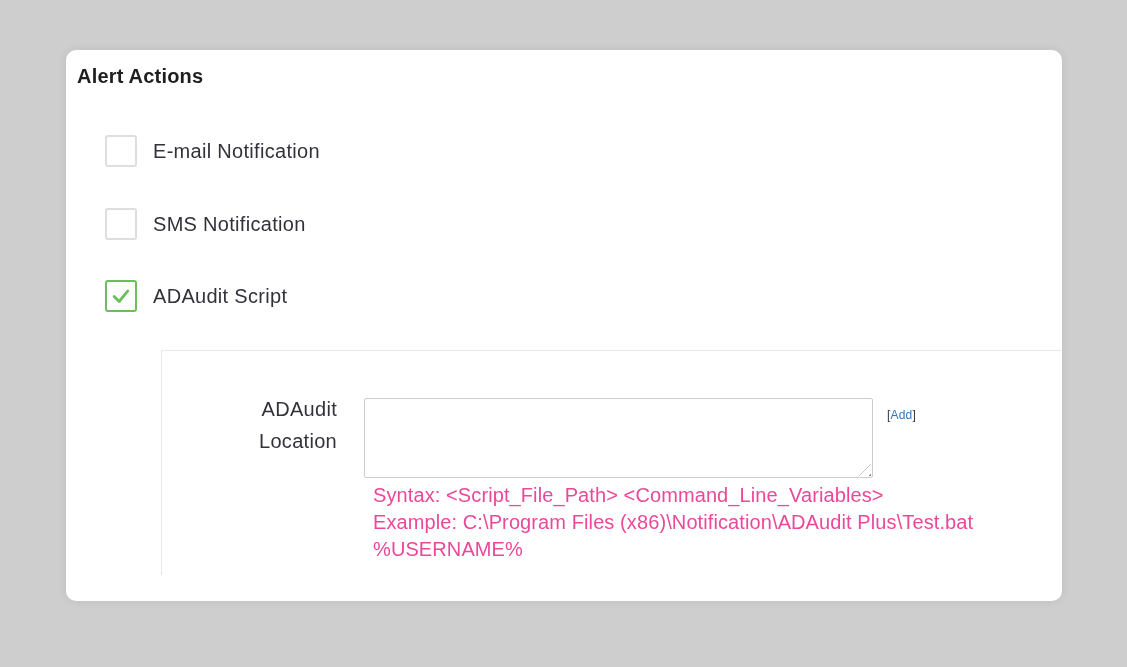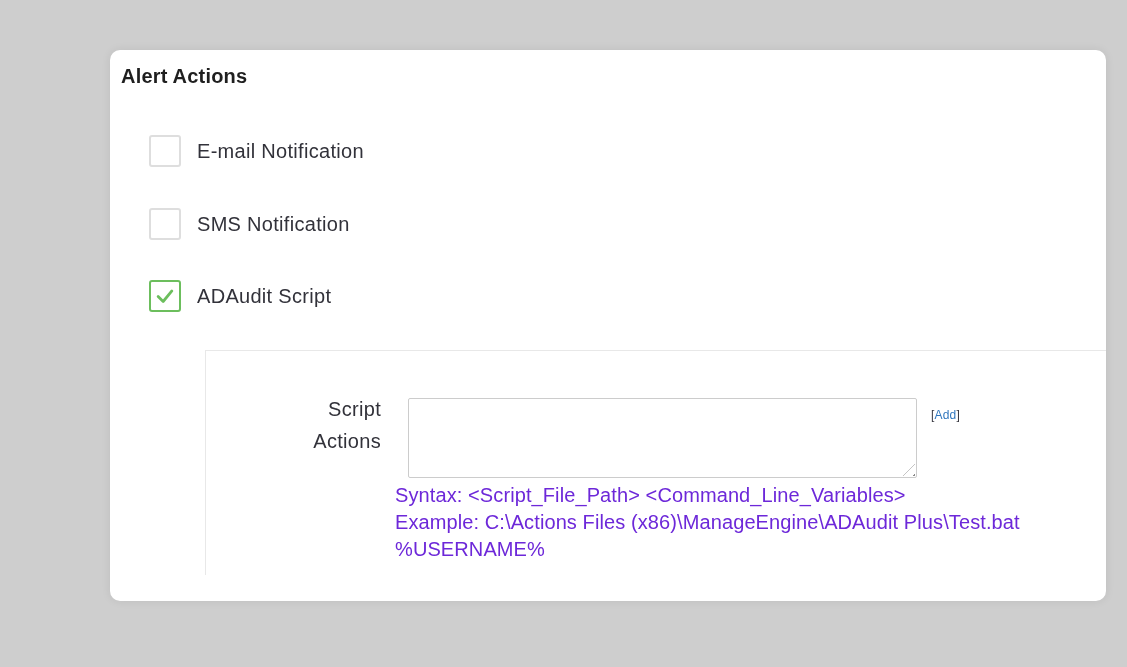--- a/index.html
+++ b/index.html
@@ -14,21 +14,20 @@
   .card {
     position: absolute;
     left: 66px;
     top: 50px;
     width: 996px;
     height: 551px;
     background: #ffffff;
     border-radius: 10px;
     box-shadow: 0 0 10px rgba(0,0,0,0.08);
     overflow: hidden;
-    margin-left: 44px;
   }
   .section-title {
     position: absolute;
     left: 11px;
     top: 13px;
     font-size: 20px;
     font-weight: bold;
     letter-spacing: 0.2px;
     color: #1f1f1f;
     line-height: 26px;
@@ -131,26 +130,26 @@
     letter-spacing: 0.2px;
     line-height: 24px;
     white-space: nowrap;
     cursor: pointer;
     text-decoration: none;
   }
   .add-link .bracket { color: #3a3a42; }
   .add-link .add-text { color: #3076bd; }
   .hint-block {
     position: absolute;
-    left: 189px;
+    left: 211px;
     top: 131px;
     width: 700px;
     font-size: 20px;
     letter-spacing: 0.1px;
-    color: #6d28d9;
+    color: #ec4899;
     line-height: 27px;
   }
   .hint-line { white-space: nowrap; }
 </style>
 </head>
 <body>
 
 <div class="card">
 
   <div class="section-title">Alert Actions</div>
@@ -173,32 +172,32 @@
     <div class="cb checked">
       <svg viewBox="0 0 24 24">
         <path d="M4.5 12.5 L10 18 L19.5 6.5" fill="none" stroke="#6cbe5d" stroke-width="3" stroke-linecap="round" stroke-linejoin="round"></path>
       </svg>
     </div>
     <div class="cb-label">ADAudit Script</div>
   </div>
 
   <div class="sub-panel">
 
-    <div class="field-label">Script Actions</div>
+    <div class="field-label">ADAudit Location</div>
 
     <div class="ta-wrap">
       <textarea style=""></textarea>
       <div class="resize-grip"></div>
     </div>
 
     <a class="add-link">
       <span class="bracket">[</span><span class="add-text">Add</span><span class="bracket">]</span>
     </a>
 
     <div class="hint-block">
       <div class="hint-line">Syntax: &lt;Script_File_Path&gt; &lt;Command_Line_Variables&gt;</div>
-      <div class="hint-line">Example: C:\Actions Files (x86)\ManageEngine\ADAudit Plus\Test.bat</div>
+      <div class="hint-line">Example: C:\Program Files (x86)\Notification\ADAudit Plus\Test.bat</div>
       <div class="hint-line">%USERNAME%</div>
     </div>
 
   </div>
 
 </div>
 
 </body></html>

